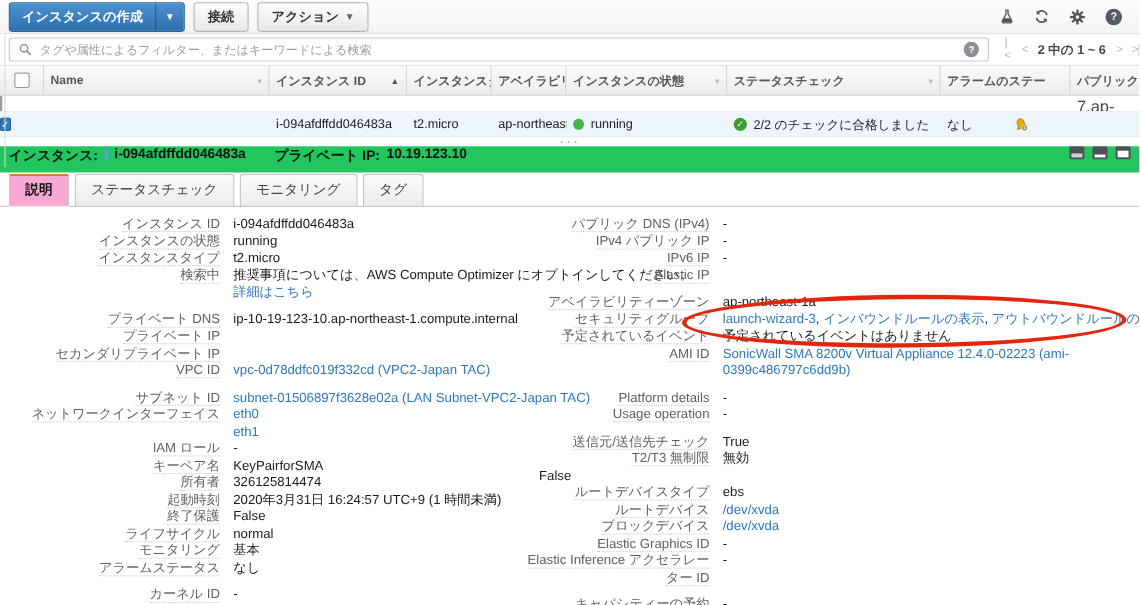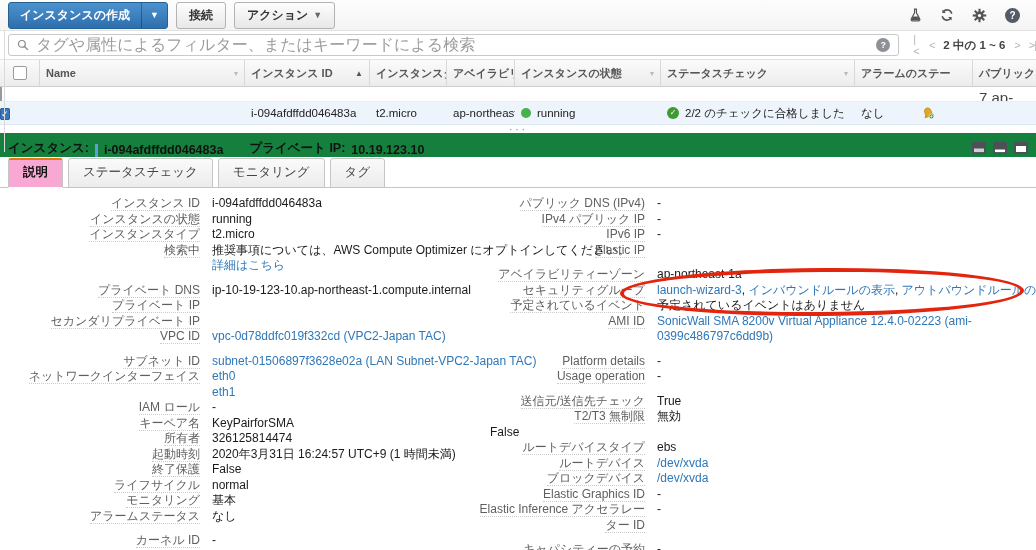--- a/index.html
+++ b/index.html
@@ -18,21 +18,21 @@
   .btn .caret{font-size:9px;color:#666;}
   .toolbar-icons{margin-left:auto;display:flex;align-items:center;gap:18px;padding-right:6px;}
   .icon-btn{display:flex;align-items:center;justify-content:center;cursor:pointer;}
   .help-circle{width:15px;height:15px;border-radius:50%;background:#545b64;color:#fff;
     font-size:10px;font-weight:bold;display:flex;align-items:center;justify-content:center;}
 
   
   .filter-row{height:28px;display:flex;align-items:center;border-bottom:1px solid #e3e3e3;padding-left:8px;}
   .search-box{width:878px;height:20px;border:1px solid #c9c9c9;border-radius:3px;display:flex;
     align-items:center;gap:7px;padding:0 8px;background:#fff;}
-  .search-box .ph{color:#9d9d9d;font-size:16px;flex:1;overflow:hidden;white-space:nowrap;}
+  .search-box .ph{color:#9d9d9d;font-size:11px;flex:1;overflow:hidden;white-space:nowrap;}
   .search-help{width:14px;height:14px;border-radius:50%;background:#8d9096;color:#fff;font-size:9px;
     font-weight:bold;display:flex;align-items:center;justify-content:center;}
   .pagination{display:flex;align-items:center;gap:9px;margin-left:14px;font-size:11px;color:#b5b5b5;}
   .pagination .pg-range{color:#444;font-weight:bold;font-size:11.5px;white-space:nowrap;}
   .pg-nav{cursor:pointer;letter-spacing:-1px;}
 
   
   .grid-row{display:grid;grid-template-columns:40px 205px 125px 77px 68px 146px 194px 118px 1fr;}
   .thead{height:26px;align-items:center;background:linear-gradient(#fbfbfb,#ececec);
     border-bottom:1px solid #cfcfcf;font-size:11px;font-weight:bold;color:#565656;text-align:center;}
@@ -51,21 +51,21 @@
   .cell{padding:0 6px;white-space:nowrap;overflow:hidden;display:flex;align-items:center;gap:6px;}
   .dot{width:10px;height:10px;border-radius:50%;background:#48b14c;flex:none;}
   .ok-circle{width:12px;height:12px;border-radius:50%;background:#3f9c35;color:#fff;font-size:8px;
     line-height:12px;text-align:center;flex:none;}
   .alarm-cell{display:flex;align-items:center;padding:0 6px;}
   .alarm-cell .bell{margin-left:auto;margin-right:32px;cursor:pointer;display:flex;}
 
   
   .drag-strip{height:8px;display:flex;align-items:center;justify-content:center;color:#9b9b9b;
     font-size:13px;line-height:4px;letter-spacing:2px;cursor:row-resize;background:#fff;}
-  .summary-bar{height:24px;display:flex;align-items:flex-end;gap:6px;padding:0 8px;background:#15803d;font-size:12.5px;}
+  .summary-bar{height:24px;display:flex;align-items:flex-start;gap:6px;padding:0 8px;background:#22c55e;font-size:12.5px;}
   .summary-bar .b{font-weight:bold;color:#111;}
   .cursor-mark{width:3px;height:13px;background:#5d9fd3;display:inline-block;}
   .spacer20{width:14px;}
   .pane-icons{margin-left:auto;display:flex;gap:7px;align-items:center;cursor:pointer;}
 
   
   .tabs{height:30px;display:flex;align-items:flex-end;gap:5px;padding-left:8px;border-bottom:1px solid #c5c5c5;background:#fff;}
   .tab{margin-bottom:-1px;padding:5px 14px 6px;font-size:12.5px;color:#444;cursor:pointer;
     border:1px solid #c5c5c5;border-radius:3px 3px 0 0;background:linear-gradient(#fafafa,#ececec);}
   .tab.active{background:#f9a8d4;border-top:2px solid #e47911;border-bottom:1px solid #fff;

